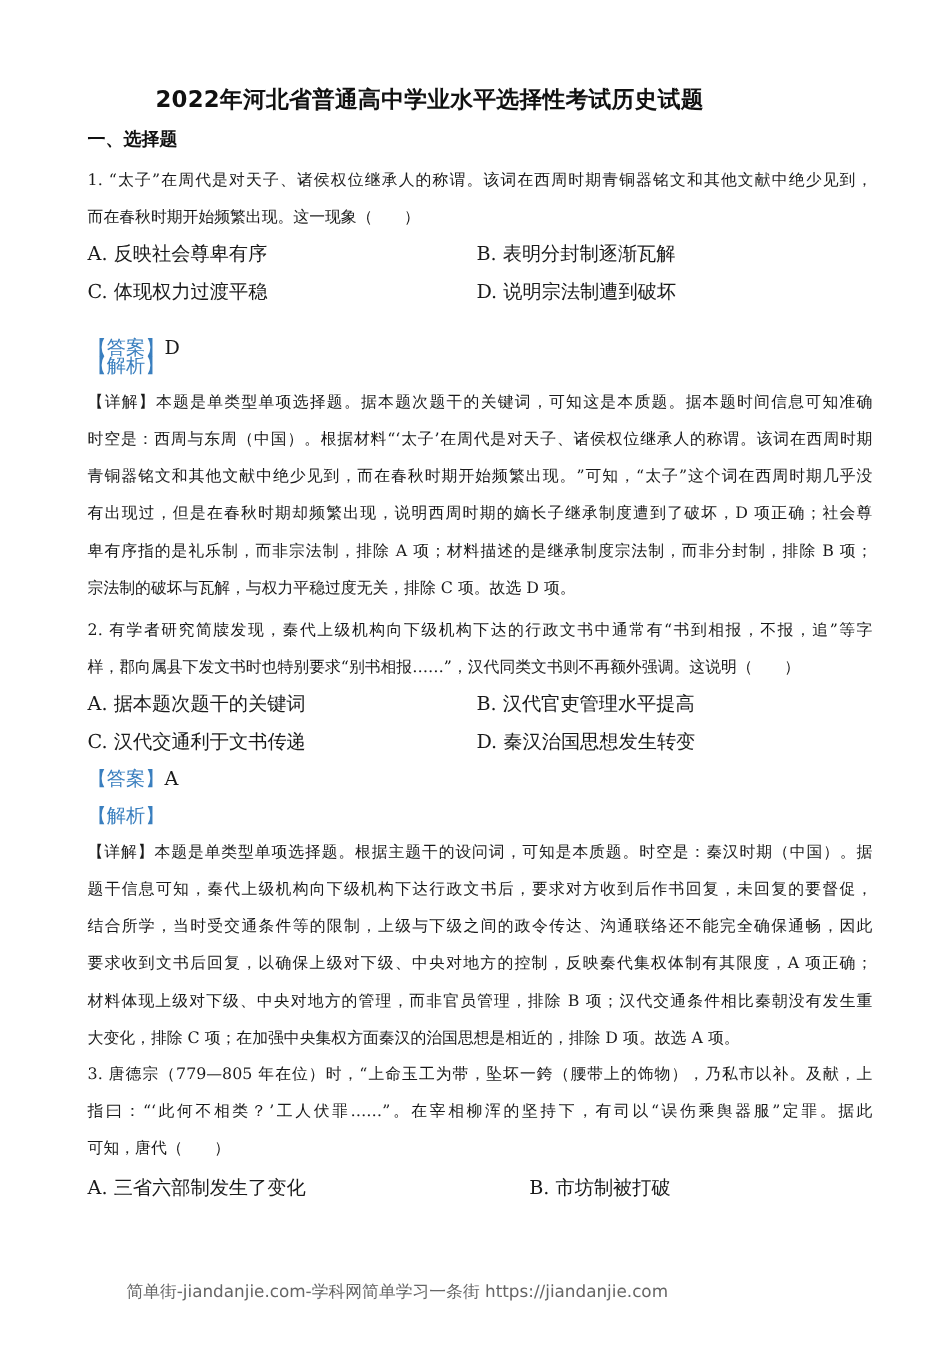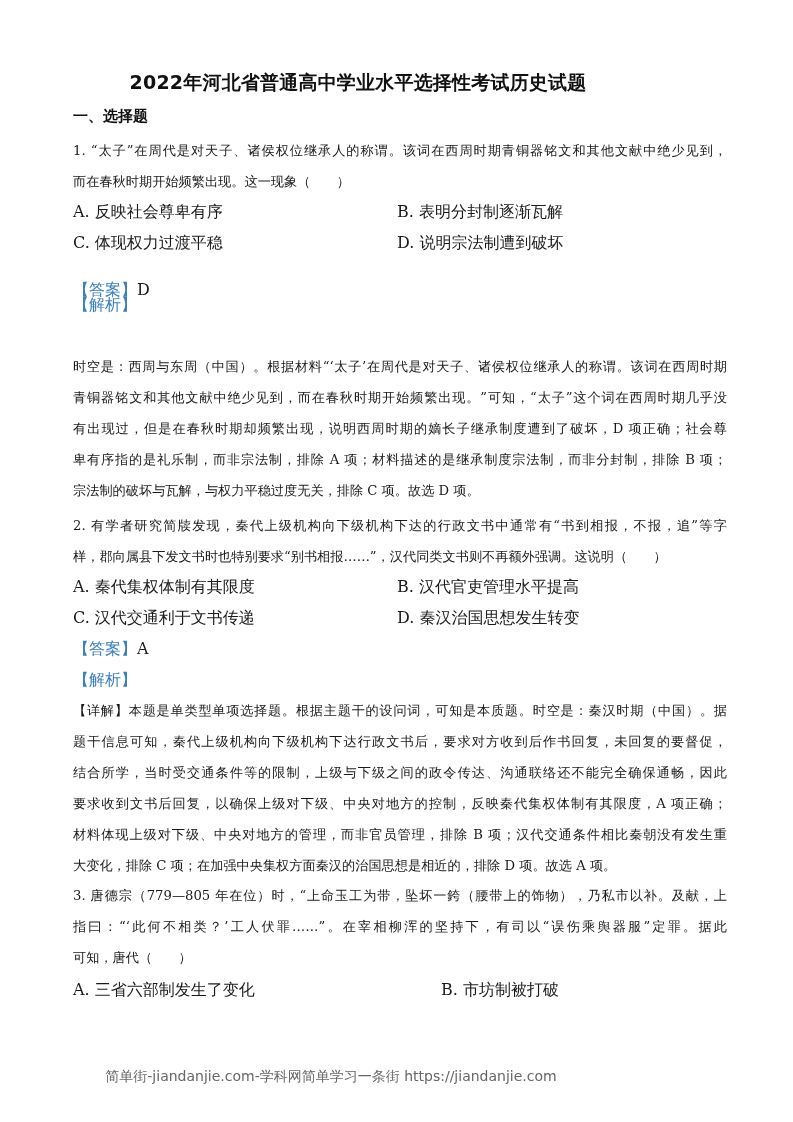--- a/index.html
+++ b/index.html
@@ -49,29 +49,32 @@
   <div class="opt left" style="top:202px;">A. 反映社会尊卑有序</div>
   <div class="opt right" style="top:202px;">B. 表明分封制逐渐瓦解</div>
   <div class="opt left" style="top:233px;">C. 体现权力过渡平稳</div>
   <div class="opt right" style="top:233px;">D. 说明宗法制遭到破坏</div>
   <div class="opt left" style="top:264px;margin-top:16px;">
     <span class="label">【答案】</span><span class="ans">D</span>
   </div>
   <div class="opt left" style="top:295px;">
     <span class="label">【解析】</span>
   </div>
+  <div class="line" style="top:326px;">
+    <span>【详解】</span><span>本题是单类型单项选择题。据本题次题干的关键词，可知这是本质题。据本题时间信息可知准确</span>
+  </div>
   <div class="line" style="top:357px;">时空是：西周与东周（中国）。根据材料“‘太子’在周代是对天子、诸侯权位继承人的称谓。该词在西周时期</div>
   <div class="line" style="top:388px;">青铜器铭文和其他文献中绝少见到，而在春秋时期开始频繁出现。”可知，“太子”这个词在西周时期几乎没</div>
   <div class="line" style="top:419px;">有出现过，但是在春秋时期却频繁出现，说明西周时期的嫡长子继承制度遭到了破坏，D 项正确；社会尊</div>
   <div class="line" style="top:450px;">卑有序指的是礼乐制，而非宗法制，排除 A 项；材料描述的是继承制度宗法制，而非分封制，排除 B 项；</div>
   <div class="line last" style="top:481px;">宗法制的破坏与瓦解，与权力平稳过度无关，排除 C 项。故选 D 项。</div>
 
   <div class="line" style="top:516px;">2. 有学者研究简牍发现，秦代上级机构向下级机构下达的行政文书中通常有“书到相报，不报，追”等字</div>
   <div class="line last" style="top:547px;">样，郡向属县下发文书时也特别要求“别书相报……”，汉代同类文书则不再额外强调。这说明（　　）</div>
-  <div class="opt left" style="top:577px;">A. 秦代集权体制有其限度</div>
+  <div class="opt left" style="top:577px;">A. 据本题次题干的关键词</div>
   <div class="opt right" style="top:577px;">B. 汉代官吏管理水平提高</div>
   <div class="opt left" style="top:608px;">C. 汉代交通利于文书传递</div>
   <div class="opt right" style="top:608px;">D. 秦汉治国思想发生转变</div>
   <div class="opt left" style="top:639px;">
     <span class="label">【答案】</span><span class="ans">A</span>
   </div>
   <div class="opt left" style="top:670px;">
     <span class="label">【解析】</span>
   </div>
   <div class="line" style="top:701px;">

